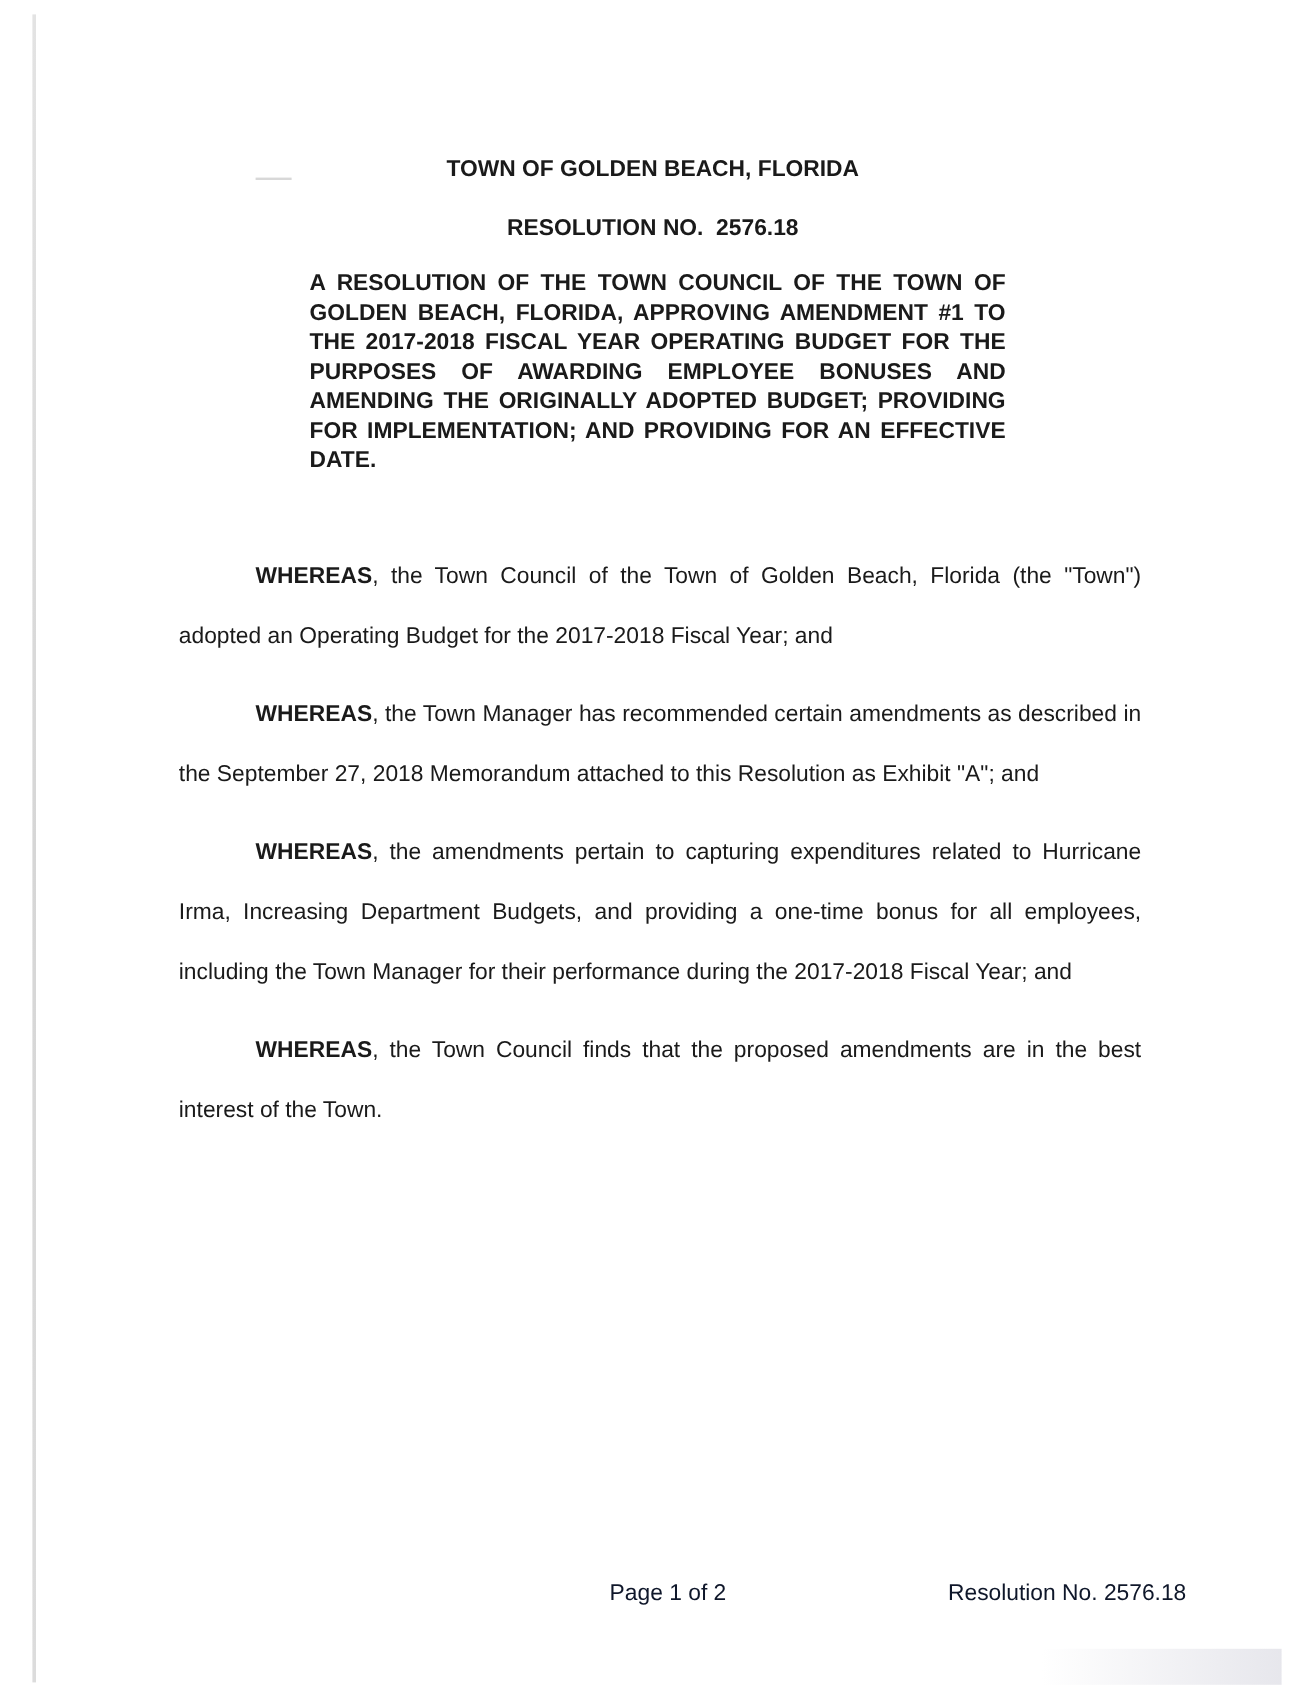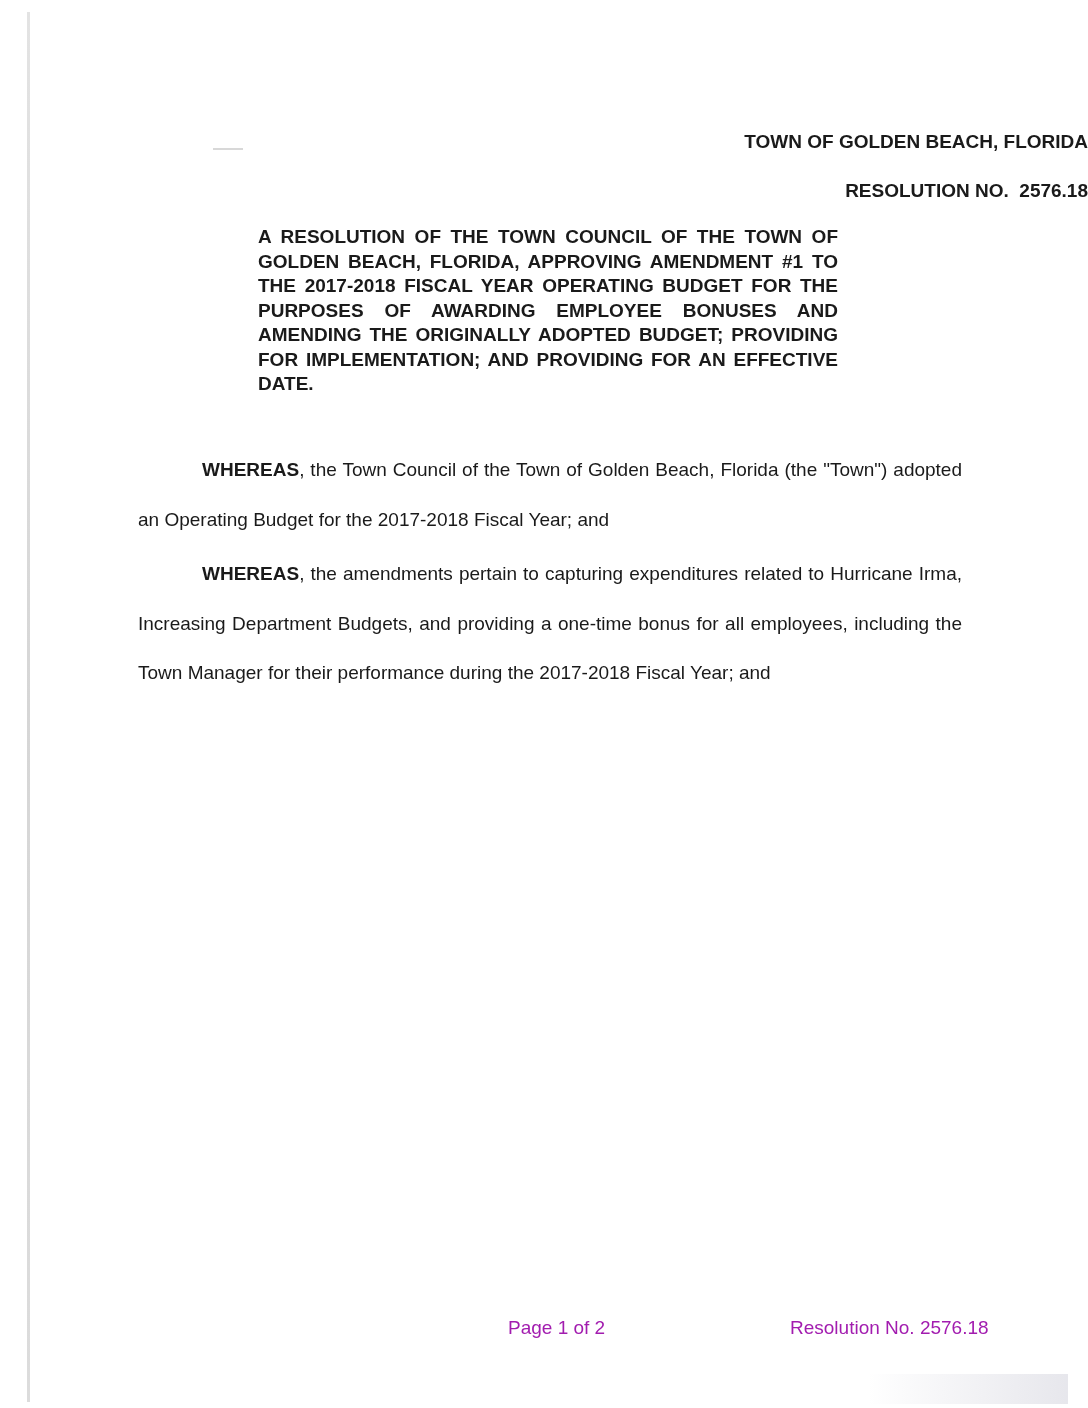--- a/index.html
+++ b/index.html
@@ -9,55 +9,57 @@
   }
   .scan-edge {
     position: absolute; left: 27px; top: 12px; width: 3px; height: 1390px;
     background: linear-gradient(to bottom, #e3e3e3, #d6d6d6 50%, #dcdcdc);
   }
   .speck { position: absolute; left: 213px; top: 148px; width: 30px; height: 2px; background: #d8d8d8; }
   .corner-shade {
     position: absolute; right: 20px; bottom: 4px; width: 200px; height: 30px;
     background: linear-gradient(to right, rgba(235,235,240,0), rgba(228,228,234,0.9));
   }
-  .center { position: absolute; left: 0; width: 1088px; text-align: right; font-weight: bold; font-size: 19px; }
+  .center { position: absolute; left: 0; width: 1088px; text-align: center; font-weight: bold; font-size: 19px; }
   .town-title { top: 131px; }
   .res-no { top: 180px; }
   .u { }
   .title-block {
     position: absolute; left: 258px; top: 225px; width: 580px;
     font-weight: bold; font-size: 19px; line-height: 24.5px; text-align: justify; text-align-last: left;
   }
   .body-text {
     position: absolute; left: 133px; width: 834px; font-size: 19px; line-height: 49.6px;
     text-align: justify;
   }
-  .para { text-indent: 64px; margin: 5px; }
+  .para { text-indent: 64px; margin: 16px; }
   .para b { font-weight: bold; }
-  .footer { position: absolute; top: 1317px; font-size: 19px; color: #a21caf; }
+  .footer { position: absolute; top: 1317px; font-size: 19px; color: #0f172a; }
   .footer-page { left: 508px; }
   .footer-res { left: 790px; }
 </style>
 </head>
 <body>
 
 <div class="scan-edge"></div>
 <div class="speck"></div>
 <div class="corner-shade"></div>
 
 <div class="center town-title">TOWN OF GOLDEN BEACH, FLORIDA</div>
 <div class="center res-no">
   <span>RESOLUTION NO.</span>&nbsp;
   <span class="u">2576.18</span>
 </div>
 
 <div class="title-block">A RESOLUTION OF THE TOWN COUNCIL OF THE TOWN OF GOLDEN BEACH, FLORIDA, APPROVING AMENDMENT #1 TO THE 2017-2018 FISCAL YEAR OPERATING BUDGET FOR THE PURPOSES OF AWARDING EMPLOYEE BONUSES AND AMENDING THE ORIGINALLY ADOPTED BUDGET; PROVIDING FOR IMPLEMENTATION; AND PROVIDING FOR AN EFFECTIVE DATE.</div>
 
 <div class="body-text" style="top:440px;">
   <p class="para"><b>WHEREAS</b><span>, the Town Council of the Town of Golden Beach, Florida (the "Town") adopted an Operating Budget for the 2017-2018 Fiscal Year; and</span></p>
+  <p class="para"><b>WHEREAS</b><span>, the Town Manager has recommended certain amendments as described in the September 27, 2018 Memorandum attached to this Resolution as Exhibit "A"; and</span></p>
   <p class="para"><b>WHEREAS</b><span>, the amendments pertain to capturing expenditures related to Hurricane Irma, Increasing Department Budgets, and providing  a one-time bonus for all employees, including the Town Manager for their performance during the 2017-2018 Fiscal Year; and</span></p>
+  <p class="para"><b>WHEREAS</b><span>, the Town Council finds that the proposed amendments are in the best interest of the Town.</span></p>
 </div>
 
 <div class="footer footer-page">Page 1 of 2</div>
 <div class="footer footer-res">
   <span>Resolution No.</span>
   <span class="u">2576.18</span>
 </div>
 
 </body></html>

